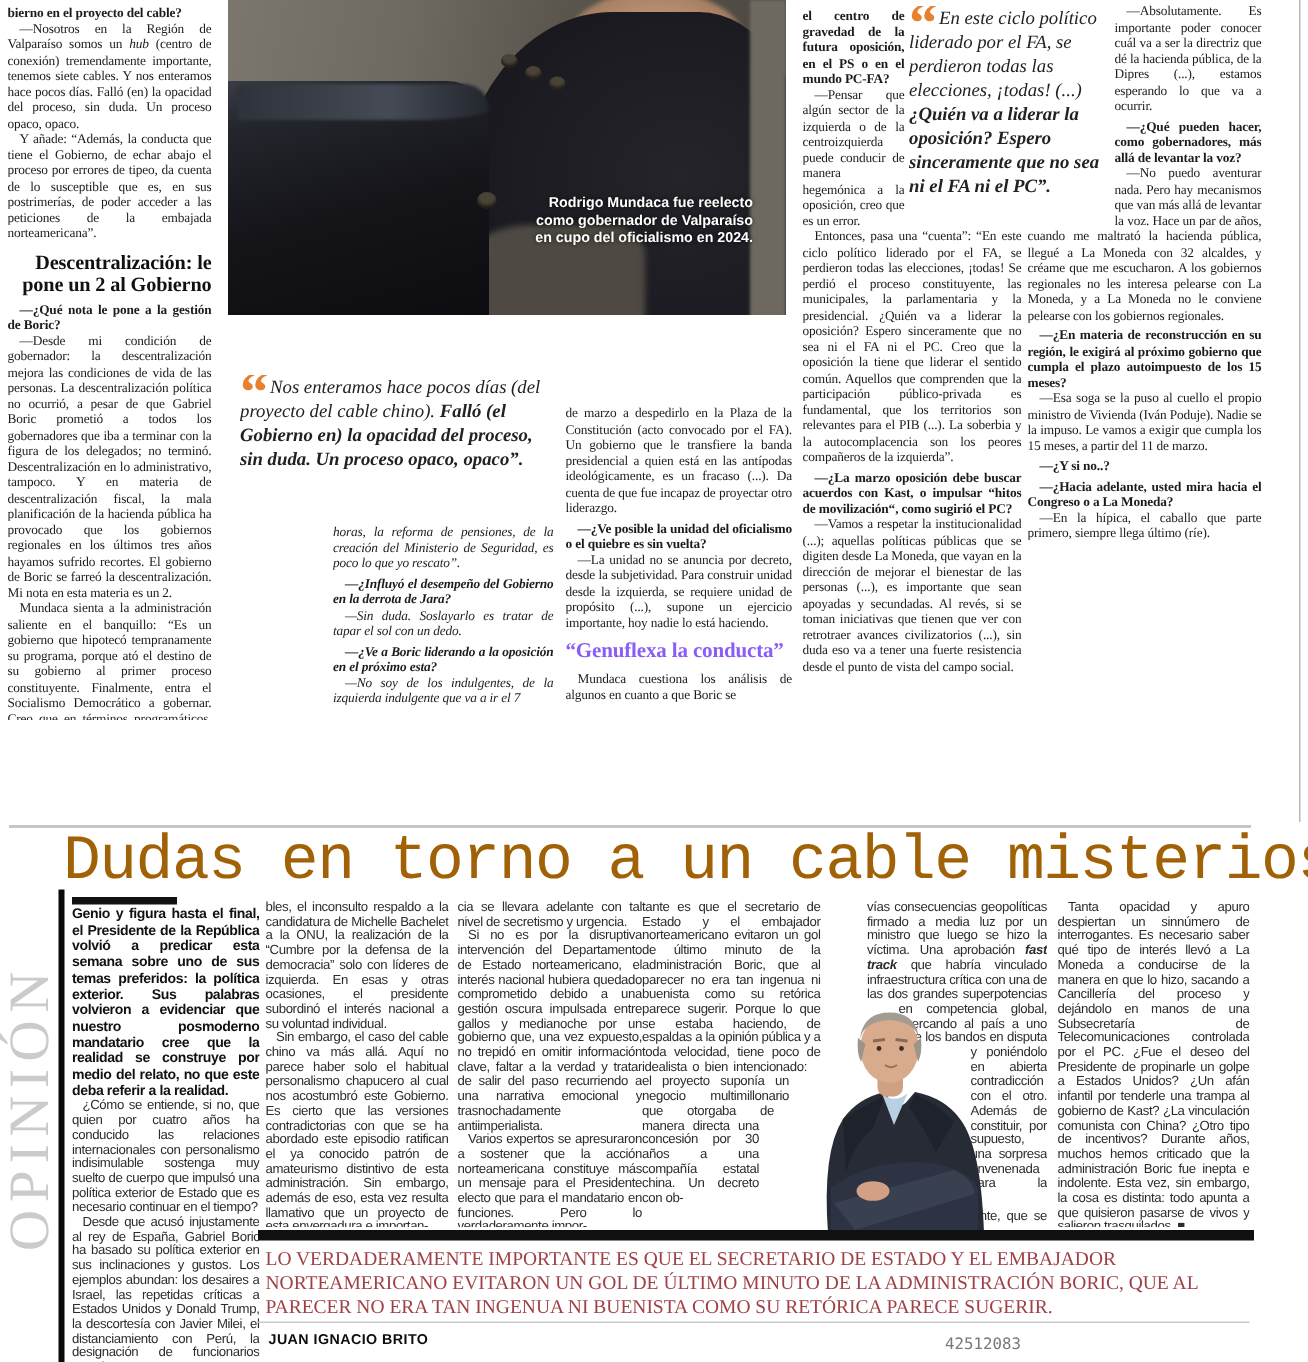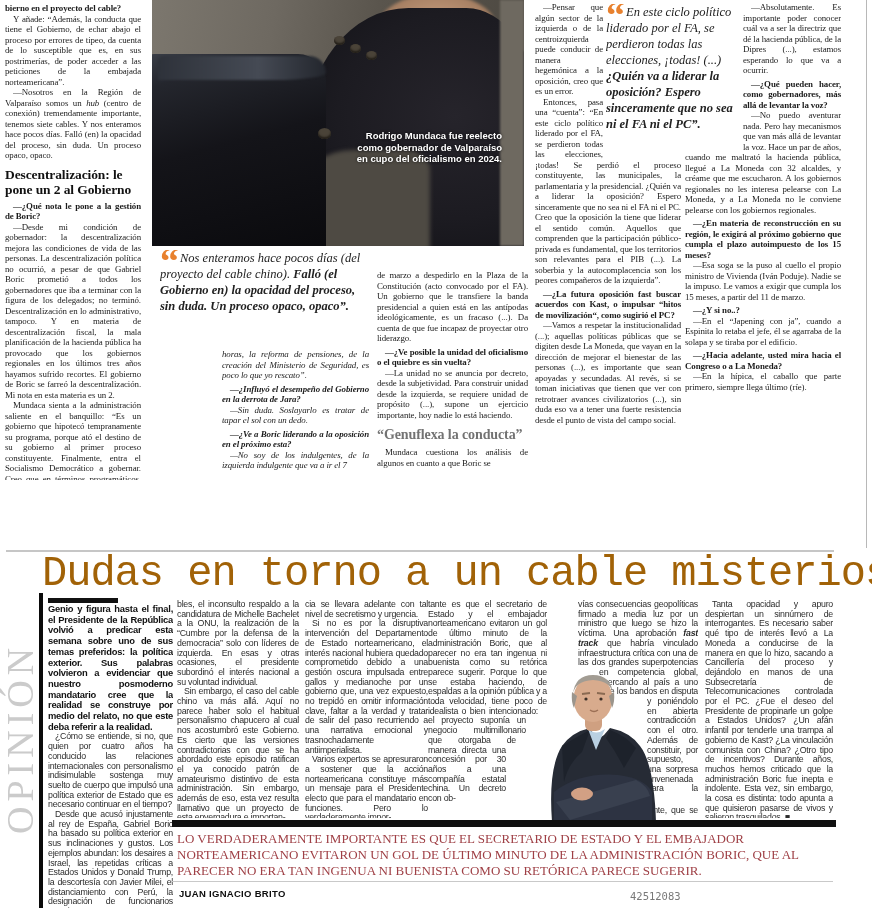--- a/index.html
+++ b/index.html
@@ -4,33 +4,33 @@
 <style>
   html,body{margin:0;padding:0;background:#ffffff;}
   .page{position:relative;width:872px;height:908px;background:#fff;overflow:hidden;
         font-family:"Liberation Serif",serif;color:#1c1c1c;}
   
   .col{position:absolute;text-align:justify;overflow:hidden;}
   .iv{font-size:8.9px;line-height:10.5px;letter-spacing:-0.1px;}
   .iv p{margin:0;text-indent:8px;}
   .iv p.noind{text-indent:0;}
   .iv p.q{font-weight:bold;margin-top:3px;}
-  .iv-subhead{font-weight:bold;font-size:13.5px;line-height:15px;text-align:left;
+  .iv-subhead{font-weight:bold;font-size:13.5px;line-height:15px;text-align:right;
               text-indent:0;margin:6px 0 4px 0;color:#111;}
   .iv-subhead2{font-weight:bold;font-size:14px;line-height:16px;text-align:left;
-              text-indent:0;margin:7px 0 4px 0;color:#737373;}
+              text-indent:0;margin:7px 0 4px 0;color:#8b5cf6;}
   .pullquote{position:absolute;font-style:italic;font-size:12.5px;line-height:16px;
              color:#222;text-align:left;overflow:hidden;}
   .pullquote b{font-weight:bold;}
   .qmark{font-style:normal;font-weight:bold;font-size:38px;line-height:0;
          vertical-align:-12px;letter-spacing:-3px;margin-right:4px;color:#E8812E;}
   .sp-r{float:right;clear:right;}
   .sp-l{float:left;clear:left;}
   
-  .ivphoto{position:absolute;left:152px;top:0;width:372px;height:246px;
+  .ivphoto{position:absolute;left:152px;top:0;width:372px;height:210px;
            background:linear-gradient(100deg,#7c776e 0%,#6e6961 30%,#5a554d 55%,#4a463f 100%);
            overflow:hidden;}
   .ph-hands{position:absolute;right:28px;top:-6px;width:118px;height:66px;border-radius:50%;
             background:radial-gradient(ellipse at 50% 45%,#c79e7f 0%,#a98265 55%,#7c614c 100%);
             filter:blur(1.5px);}
   .ph-chair{position:absolute;left:-8px;top:54px;width:182px;height:200px;
             border-radius:10px 28px 0 0;
             background:linear-gradient(165deg,#3a3e47 0%,#24262d 14%,#141419 45%,#0a0a0d 100%);}
   .ph-chair-bevel{position:absolute;left:6px;top:56px;width:168px;height:24px;
             background:linear-gradient(90deg,#2e323a,#454a54 60%,#23262d);
@@ -72,22 +72,22 @@
   .code{position:absolute;left:630px;top:890px;font-family:"DejaVu Sans Mono",monospace;
       font-size:10.5px;color:#787878;text-align:right;}
 </style>
 </head>
 <body>
 
 <div class="page">
 
   <div class="col iv" style="left:5px;top:0;width:136px;height:480px;">
     <p class="q noind">bierno en el proyecto del cable?</p>
+    <p><span>—Nosotros en la Región de Valparaíso somos un </span><i>hub</i><span> (centro de conexión) tremendamente importante, tenemos siete cables. Y nos enteramos hace pocos días. Falló (en) la opacidad del proceso, sin duda. Un proceso opaco, opaco.</span></p>
     <p>Y añade: “Además, la conducta que tiene el Gobierno, de echar abajo el proceso por errores de tipeo, da cuenta de lo susceptible que es, en sus postrimerías, de poder acceder a las peticiones de la embajada norteamericana”.</p>
-    <p><span>—Nosotros en la Región de Valparaíso somos un </span><i>hub</i><span> (centro de conexión) tremendamente importante, tenemos siete cables. Y nos enteramos hace pocos días. Falló (en) la opacidad del proceso, sin duda. Un proceso opaco, opaco.</span></p>
     <div class="iv-subhead">Descentralización: le pone un 2 al Gobierno</div>
     <p class="q">—¿Qué nota le pone a la gestión de Boric?</p>
     <p>—Desde mi condición de gobernador: la descentralización mejora las condiciones de vida de las personas. La descentralización política no ocurrió, a pesar de que Gabriel Boric prometió a todos los gobernadores que iba a terminar con la figura de los delegados; no terminó. Descentralización en lo administrativo, tampoco. Y en materia de descentralización fiscal, la mala planificación de la hacienda pública ha provocado que los gobiernos regionales en los últimos tres años hayamos sufrido recortes. El gobierno de Boric se farreó la descentralización. Mi nota en esta materia es un 2.</p>
     <p>Mundaca sienta a la administración saliente en el banquillo: “Es un gobierno que hipotecó tempranamente su programa, porque ató el destino de su gobierno al primer proceso constituyente. Finalmente, entra el Socialismo Democrático a gobernar. Creo que en términos programáticos, más allá de las 40</p>
   </div>
 
   <div class="ivphoto">
     <div class="ph-hands"></div>
     <div class="ph-knee"></div>
     <div class="ph-fab-mid"></div>
@@ -120,35 +120,35 @@
     <div class="iv-subhead2">“Genuflexa la conducta”</div>
     <p>Mundaca cuestiona los análisis de algunos en cuanto a que Boric se</p>
   </div>
 
   <div class="pullquote" style="left:606px;top:4px;width:136px;height:146px;">
     <span class="qmark">“</span><span>En este ciclo político liderado por el FA, se perdieron todas las elecciones, ¡todas! (...) </span><b>¿Quién va a liderar la oposición? Espero sinceramente que no sea ni el FA ni el PC”.</b>
   </div>
 
   <div class="col iv" style="left:535px;top:2px;width:146px;height:478px;">
     <div class="sp-r" style="width:78px;height:148px;"></div>
+    <p class="q noind">el centro de gravedad de la futura oposición, en el PS o en el mundo PC-FA?</p>
     <p>—Pensar que algún sector de la izquierda o de la centroizquierda puede conducir de manera hegemónica a la oposición, creo que es un error.</p>
     <p>Entonces, pasa una “cuenta”: “En este ciclo político liderado por el FA, se perdieron todas las elecciones, ¡todas! Se perdió el proceso constituyente, las municipales, la parlamentaria y la presidencial. ¿Quién va a liderar la oposición? Espero sinceramente que no sea ni el FA ni el PC. Creo que la oposición la tiene que liderar el sentido común. Aquellos que comprenden que la participación público-privada es fundamental, que los territorios son relevantes para el PIB (...). La soberbia y la autocomplacencia son los peores compañeros de la izquierda”.</p>
-    <p class="q">—¿La futura oposición fast buscar acuerdos con Kast, o impulsar “hitos de movilización“, como sugirió el PC?</p>
+    <p class="q">—¿La marzo oposición debe buscar acuerdos con Kast, o impulsar “hitos de movilización“, como sugirió el PC?</p>
     <p>—Vamos a respetar la institucionalidad (...); aquellas políticas públicas que se digiten desde La Moneda, que vayan en la dirección de mejorar el bienestar de las personas (...), es importante que sean apoyadas y secundadas. Al revés, si se toman iniciativas que tienen que ver con retrotraer avances civilizatorios (...), sin duda eso va a tener una fuerte resistencia desde el punto de vista del campo social.</p>
   </div>
 
   <div class="col iv" style="left:685px;top:2px;width:156px;height:478px;">
     <div class="sp-l" style="width:58px;height:148px;"></div>
     <p>—Absolutamente. Es importante poder conocer cuál va a ser la directriz que dé la hacienda pública, de la Dipres (...), estamos esperando lo que va a ocurrir.</p>
     <p class="q">—¿Qué pueden hacer, como gobernadores, más allá de levantar la voz?</p>
     <p>—No puedo aventurar nada. Pero hay mecanismos que van más allá de levantar la voz. Hace un par de años, cuando me maltrató la hacienda pública, llegué a La Moneda con 32 alcaldes, y créame que me escucharon. A los gobiernos regionales no les interesa pelearse con La Moneda, y a La Moneda no le conviene pelearse con los gobiernos regionales.</p>
     <p class="q">—¿En materia de reconstrucción en su región, le exigirá al próximo gobierno que cumpla el plazo autoimpuesto de los 15 meses?</p>
     <p>—Esa soga se la puso al cuello el propio ministro de Vivienda (Iván Poduje). Nadie se la impuso. Le vamos a exigir que cumpla los 15 meses, a partir del 11 de marzo.</p>
     <p class="q">—¿Y si no..?</p>
-    <p>—En el “Japening con ja”, cuando a Espinita lo retaba el jefe, él se agarraba de la solapa y se tiraba por el edificio.</p>
     <p class="q">—¿Hacia adelante, usted mira hacia el Congreso o a La Moneda?</p>
     <p>—En la hípica, el caballo que parte primero, siempre llega último (ríe).</p>
   </div>
 
   <div class="vrule-r"></div>
   <div class="divider"></div>
 
   <div class="op-label">OPINIÓN</div>
   <div class="op-vrule"></div>
   <div class="op-headline">Dudas en torno a un cable misterioso</div>

